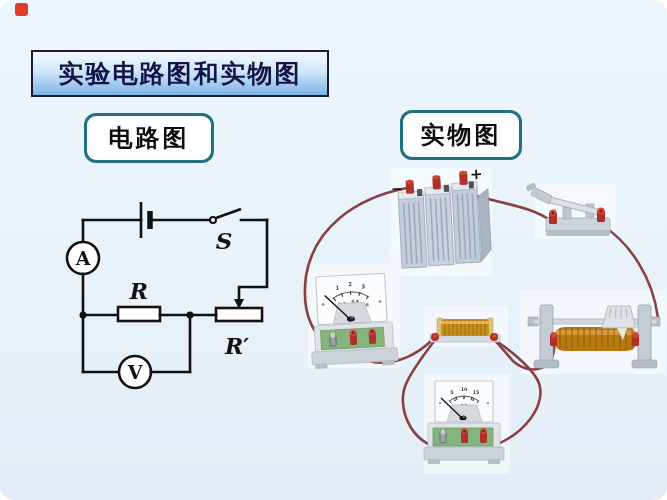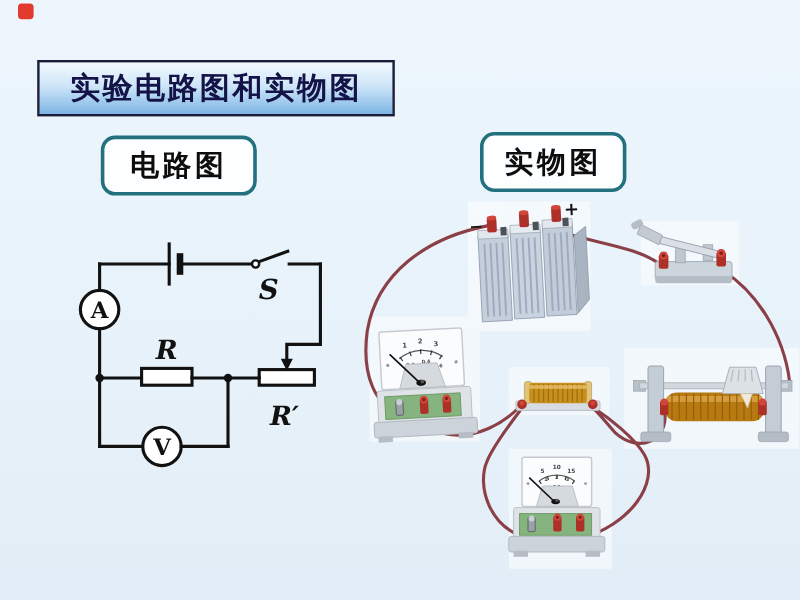--- a/index.html
+++ b/index.html
@@ -1,18 +1,18 @@
 <!DOCTYPE html>
 <html><head>
 <meta charset="utf-8">
 <style>
   html,body{margin:0;padding:0;}
   body{font-family:"DejaVu Sans","Liberation Sans",sans-serif;background:#ffffff;}
   .stage{position:relative;width:667px;height:500px;overflow:hidden;
-         background:linear-gradient(180deg,#edf6fd 0%,#e8f2fa 55%,#e2edf7 100%);}
+         background:linear-gradient(180deg,#edf6fd 0%,#e8f2fa 55%,#e2edf7 100%);border-radius:14px;}
   .corner-dot{position:absolute;left:15px;top:3px;width:13px;height:13px;
          background:#e23b2d;border-radius:3px;}
   .title-box{position:absolute;left:31px;top:50px;width:294px;height:43px;
          border:2px solid #1c1c3a;
          background:linear-gradient(180deg,#f2f9ff 0%,#cfe6f8 45%,#7db5e4 100%);
          display:flex;align-items:center;justify-content:center;
          font-size:25px;font-weight:bold;color:#131347;letter-spacing:2px;}
   .tag-box{position:absolute;height:44px;background:#fdfeff;border:3px solid #23707e;
          border-radius:12px;display:flex;align-items:center;justify-content:center;
          font-size:24px;font-weight:bold;color:#0d0d0d;letter-spacing:3px;}

